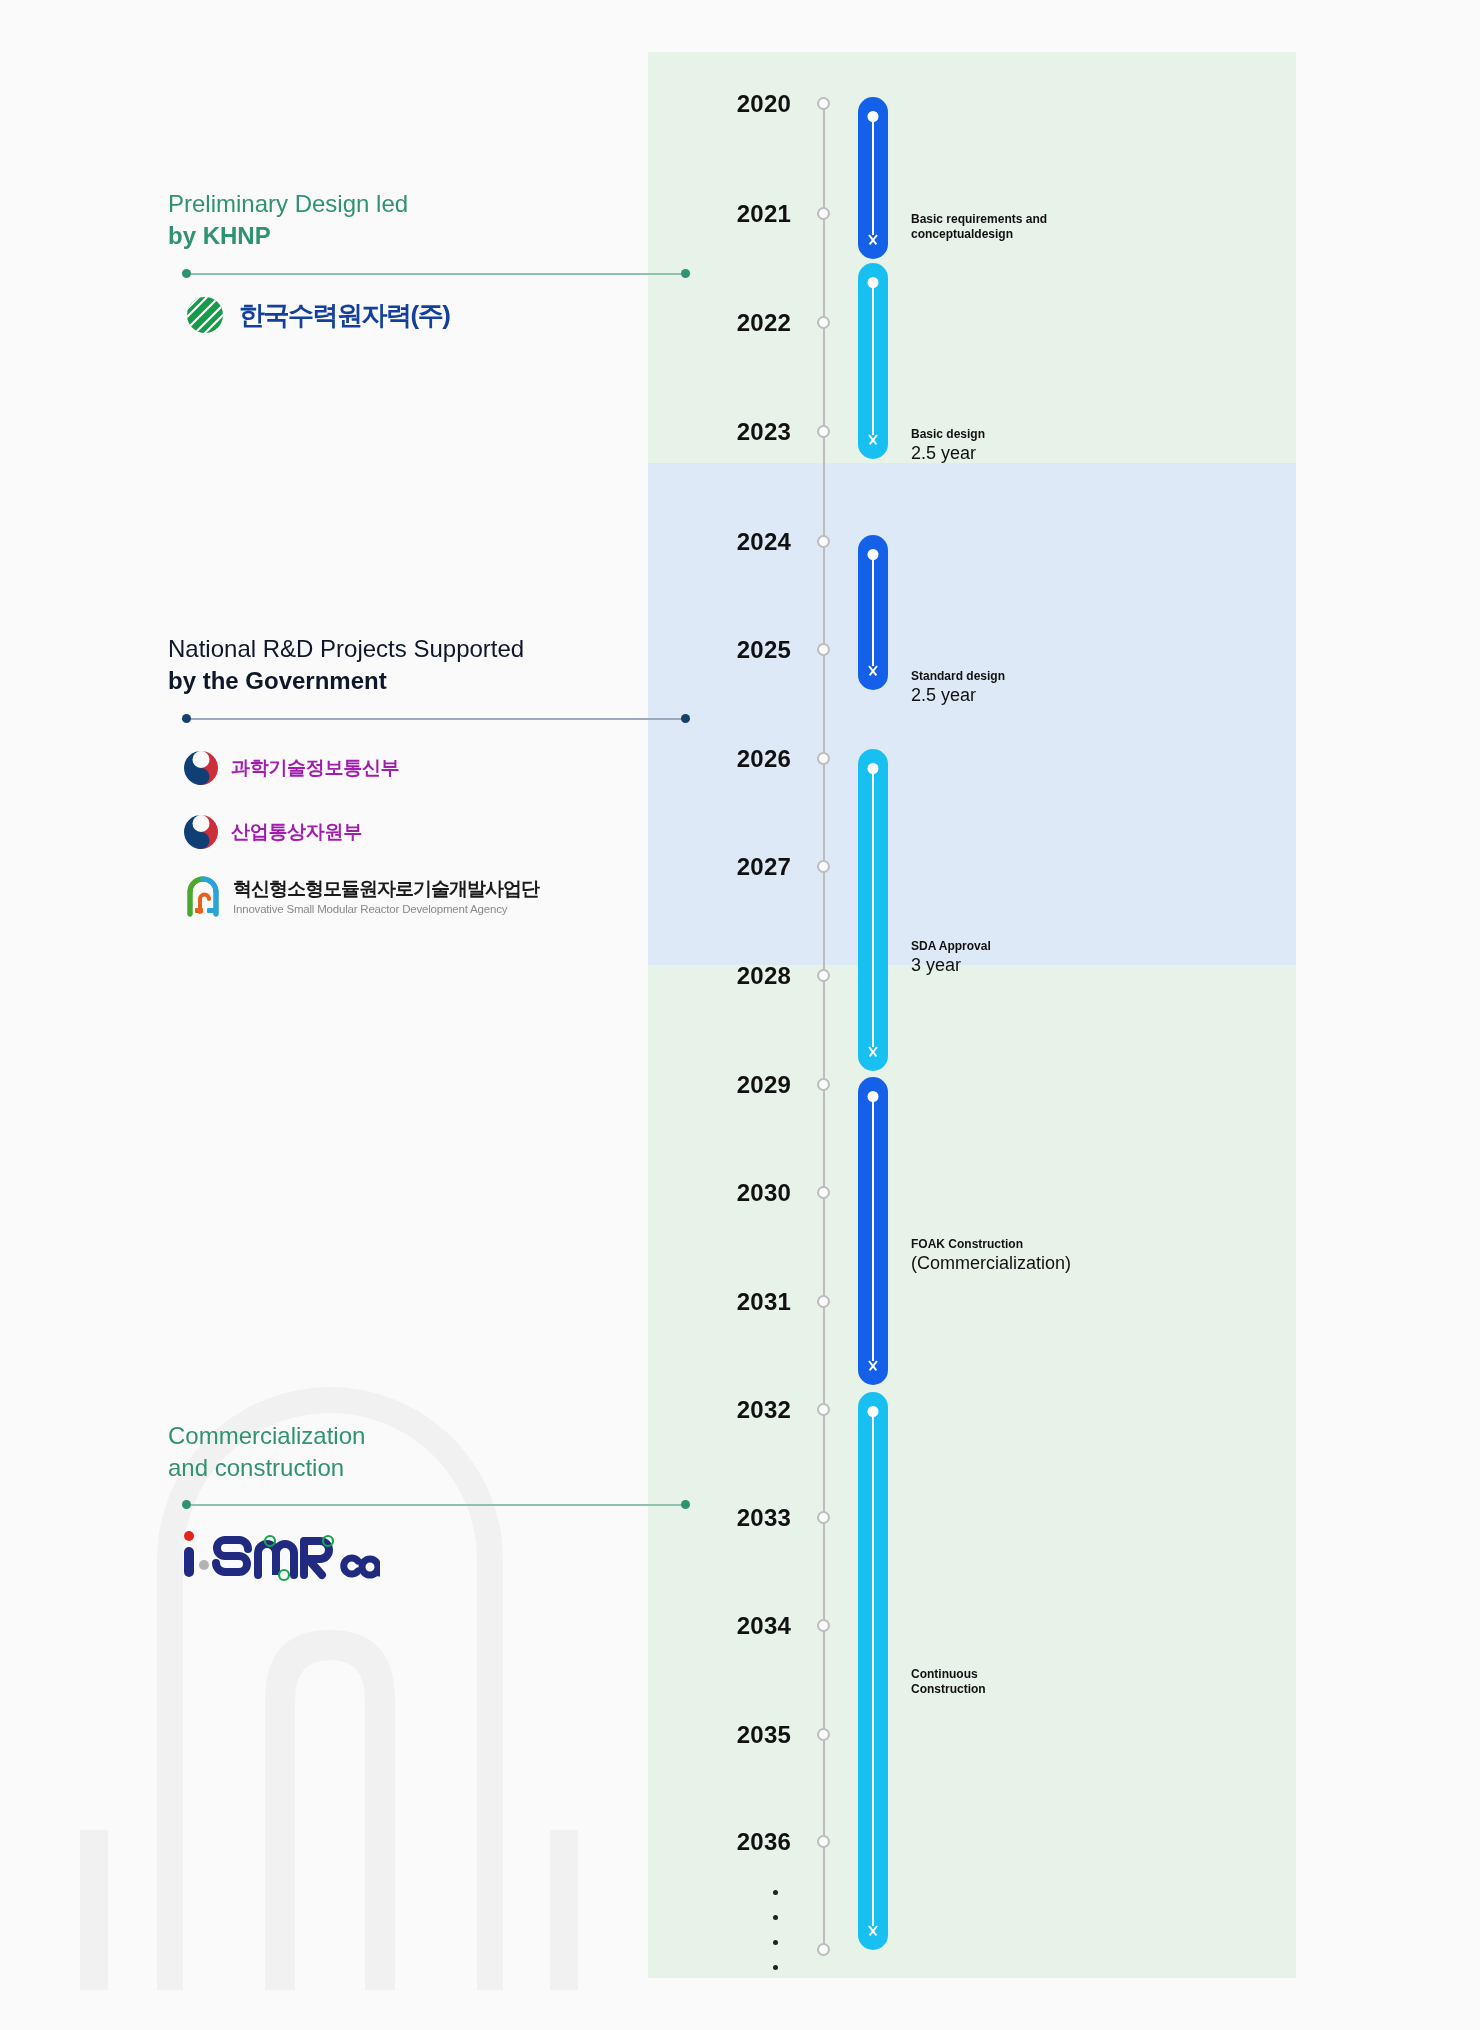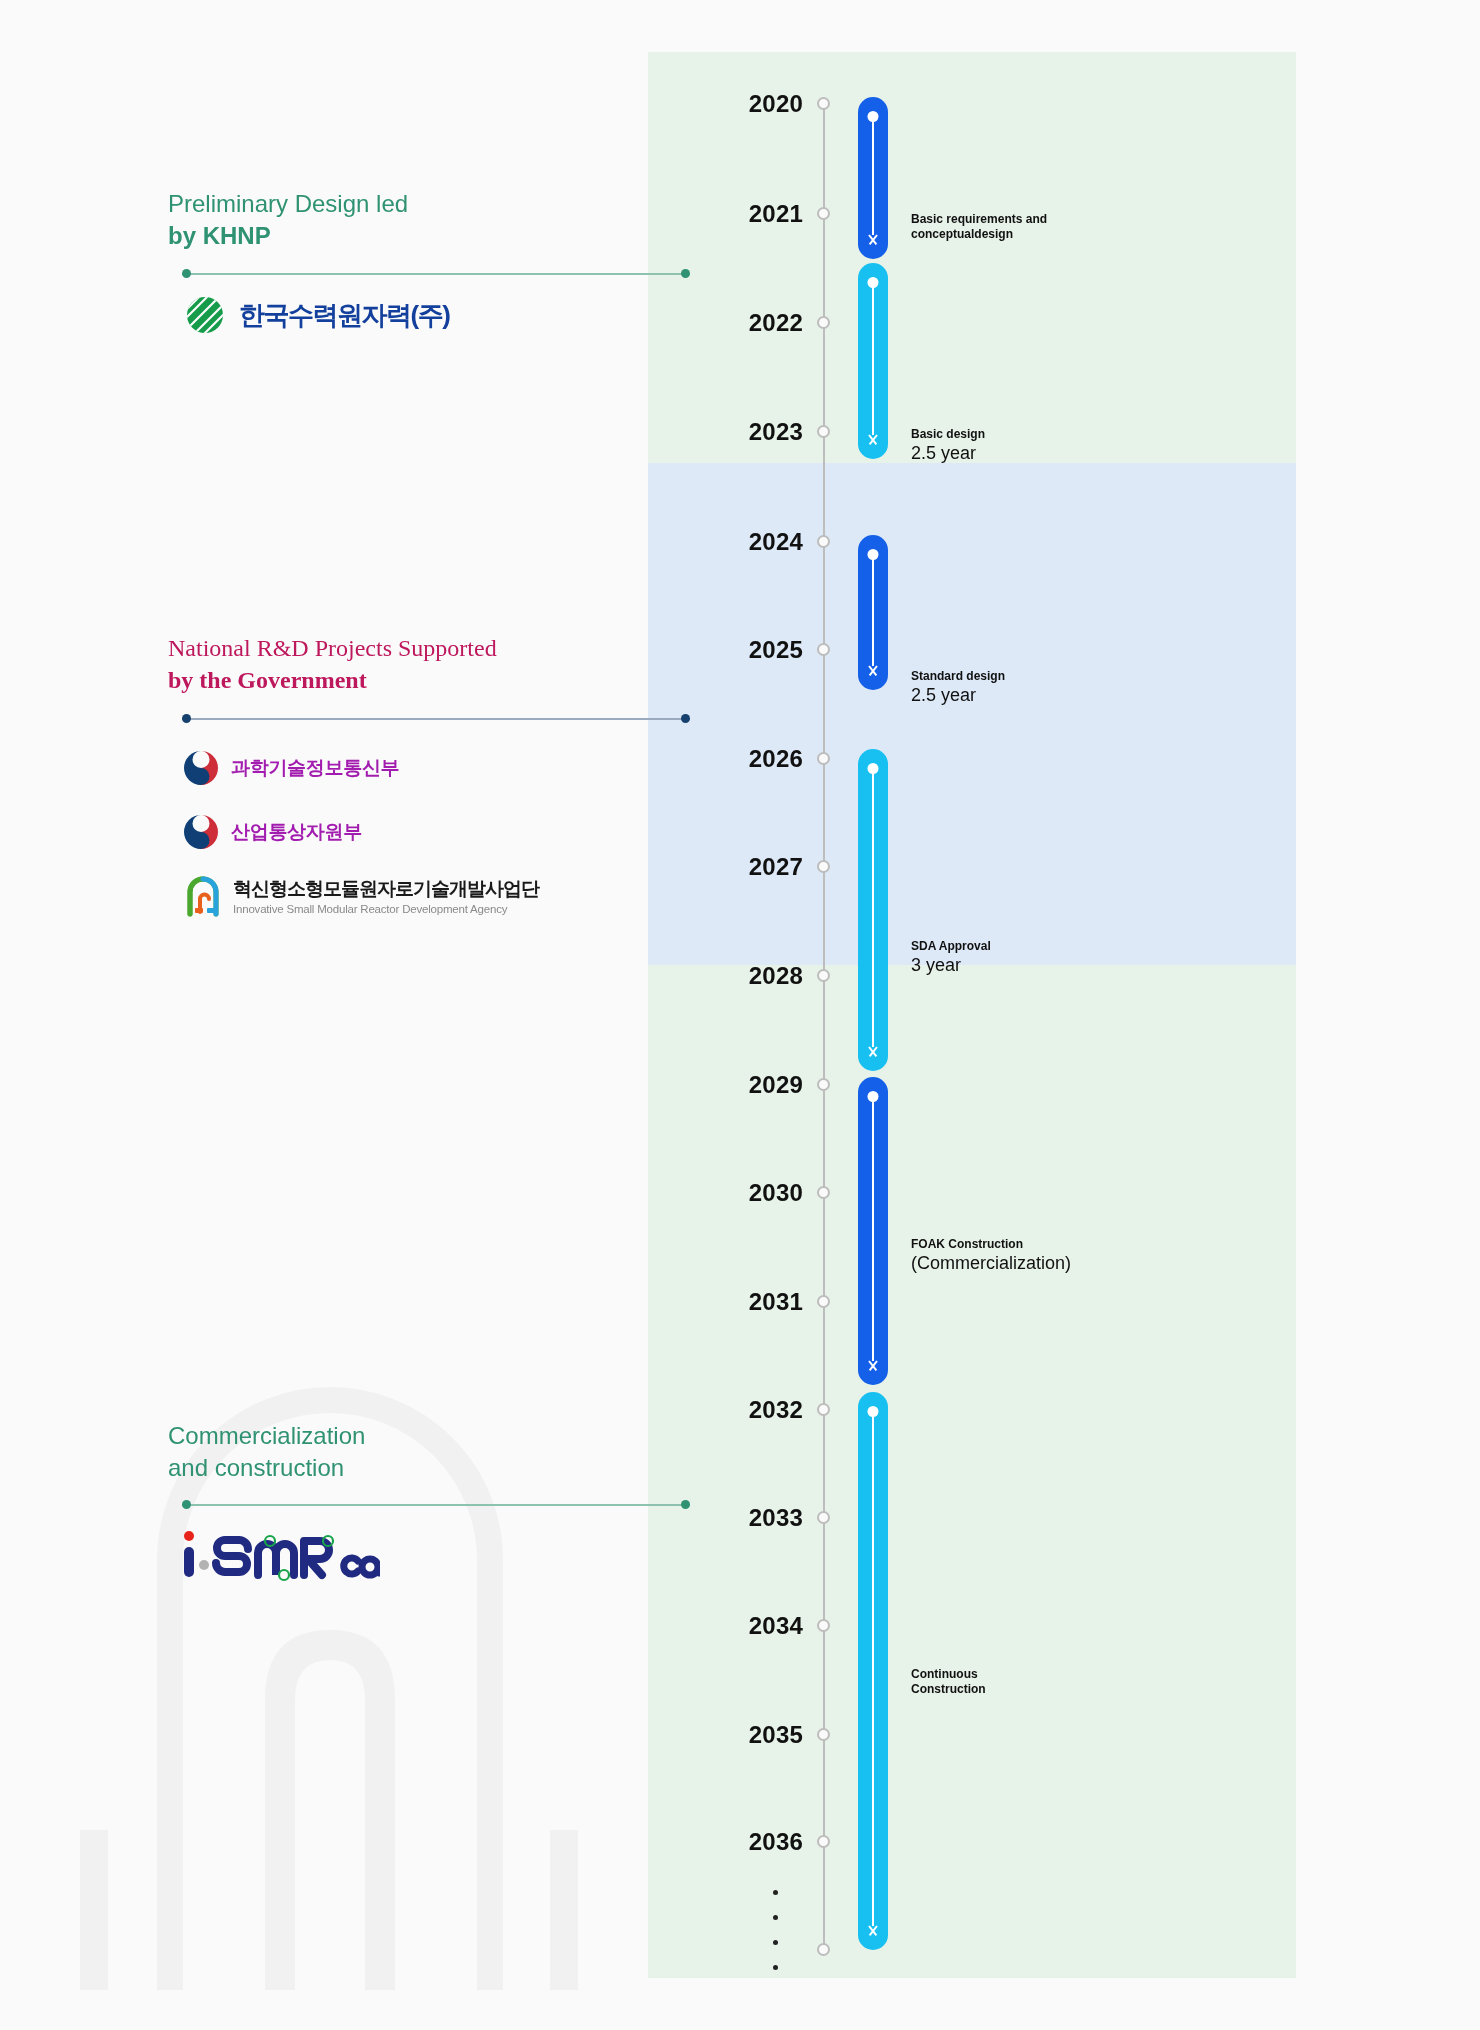--- a/index.html
+++ b/index.html
@@ -21,21 +21,21 @@
   .band.green { background: #e7f2e9; }
   .band.blue  { background: #dde9f7; }
 
   
   .axis-line { position: absolute; left: 175px; width: 2px; background: #bdbdbd; }
   .tick { position: absolute; width: 13px; height: 13px; border-radius: 50%;
           background: #fafafa; border: 2px solid #bdbdbd; left: 169px; }
   .yr { position: absolute; right: 0; width: 0; text-align: right;
         font-size: 24px; font-weight: 700; color: #111; letter-spacing: 0.2px;
         white-space: nowrap; }
-  .yr span { position: absolute; right: 0; transform: translateY(-50%); }
+  .yr span { position: absolute; right: 12px; transform: translateY(-50%); }
   .ellipsis-dots { position: absolute; left: 125px; }
   .ellipsis-dots i { display: block; width: 5px; height: 5px; border-radius: 50%;
                      background: #222; margin-bottom: 20px; }
 
   
   .bar { position: absolute; left: 210px; width: 30px; border-radius: 15px; }
   .bar .dot { position: absolute; left: 50%; top: 14px; transform: translateX(-50%);
               width: 11px; height: 11px; border-radius: 50%; background: #fff; }
   .bar .stem { position: absolute; left: 50%; top: 20px; bottom: 24px;
                width: 2px; margin-left: -1px; background: #fff; }
@@ -49,21 +49,21 @@
   
   .plabel { position: absolute; left: 263px; }
   .plabel .t1 { font-size: 12px; font-weight: 700; color: #111; line-height: 1.28; }
   .plabel .t2 { font-size: 18px; font-weight: 400; color: #111; line-height: 1.28; }
 
   
   .sect { position: absolute; left: 168px; width: 520px; }
   .sect .h1 { font-size: 24px; line-height: 1.32; font-weight: 400; }
   .sect .h2 { font-size: 24px; line-height: 1.32; font-weight: 700; }
   .sect.green .h1, .sect.green .h2 { color: #2f9272; }
-  .sect.navy  .h1, .sect.navy  .h2 { color: #be185d; font-family: Liberation Serif, serif; }
+  .sect.navy  .h1, .sect.navy  .h2 { color: #0f172a; }
   .connector { position: absolute; left: 182px; height: 1px; }
   .connector .ln { position: absolute; left: 0; right: 0; top: 4px; height: 1.5px; }
   .connector .d0, .connector .d1 { position: absolute; top: 0; width: 9px; height: 9px;
                                    border-radius: 50%; }
   .connector .d0 { left: 0; } .connector .d1 { right: 0; }
   .connector.green .ln { background: #8dc3ae; }
   .connector.green .d0, .connector.green .d1 { background: #2f9272; }
   .connector.navy .ln { background: #9aa9bd; }
   .connector.navy .d0, .connector.navy .d1 { background: #16406e; }
 

